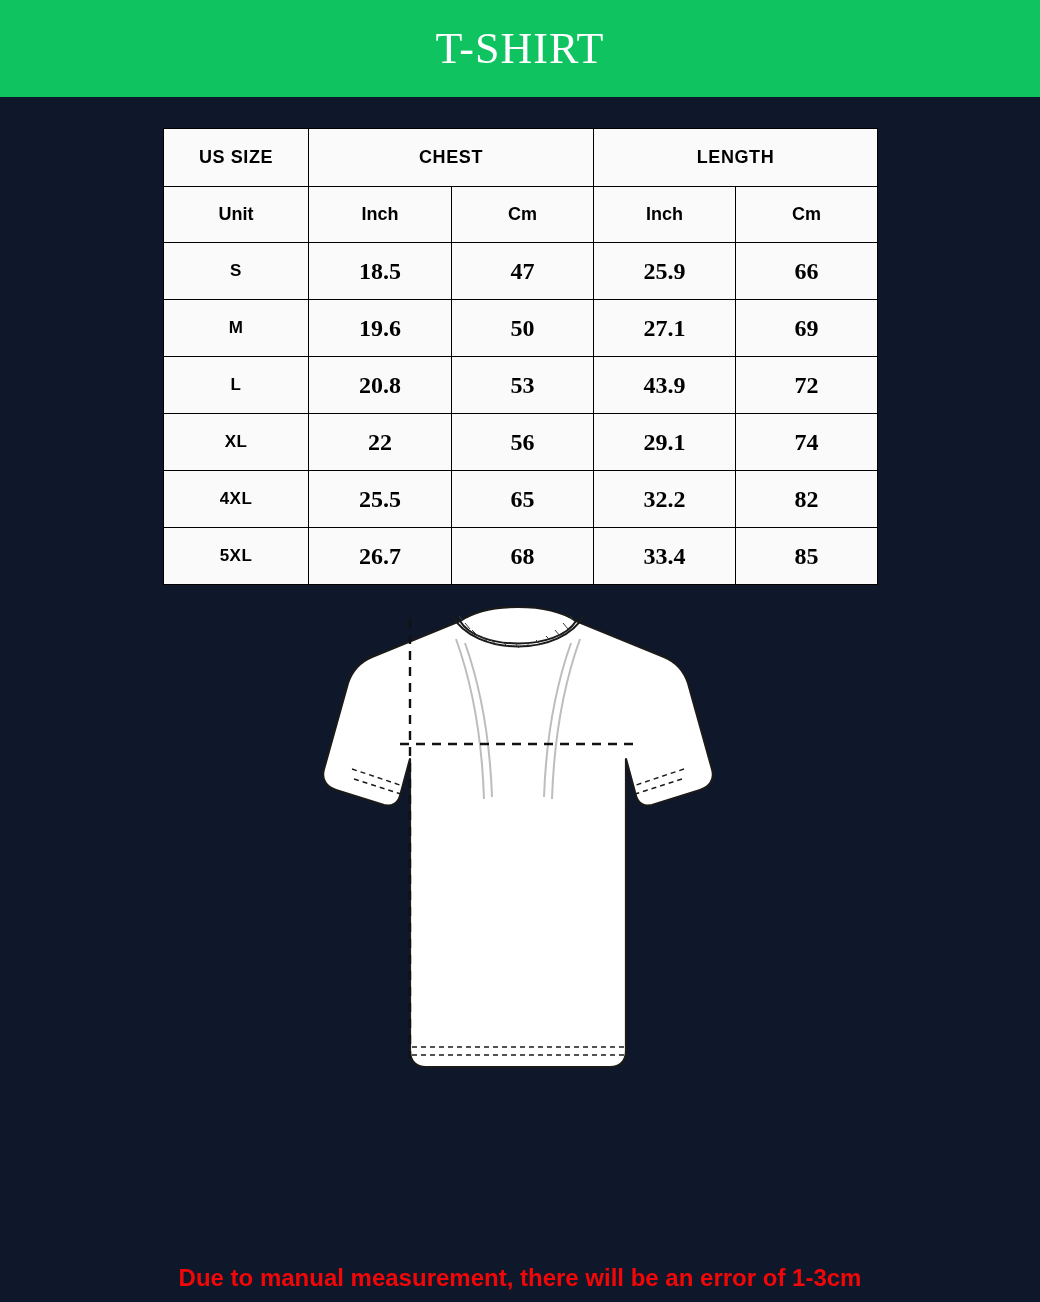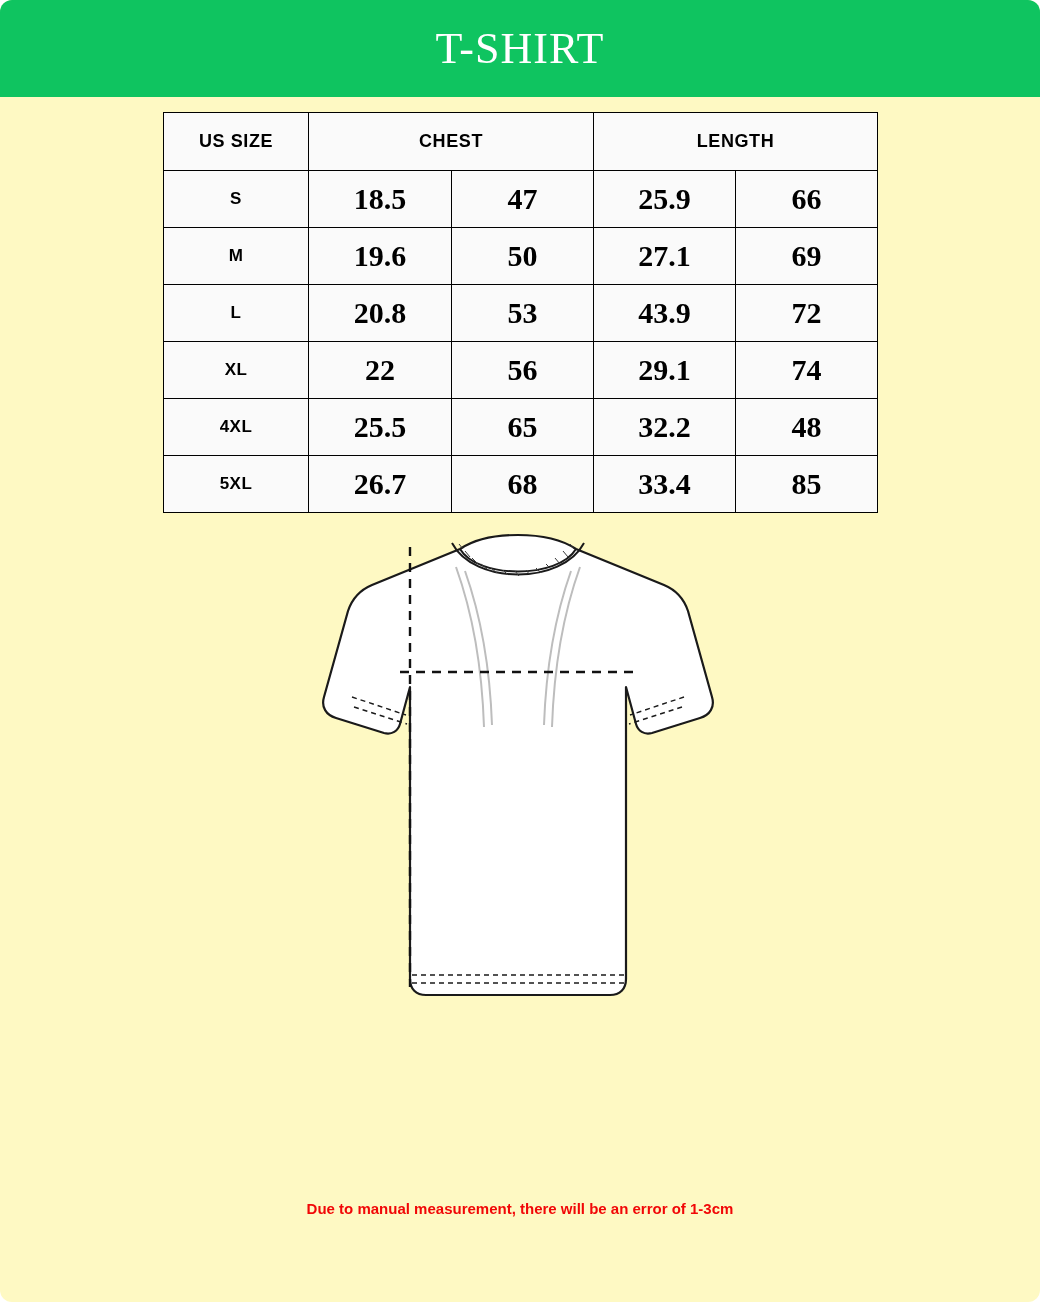--- a/index.html
+++ b/index.html
@@ -6,22 +6,21 @@
   html, body {
     margin: 0; padding: 0;
     width: 1040px; height: 1302px;
     background: #ffffff;
     font-family: "Liberation Sans", sans-serif;
   }
   .page {
     position: relative;
     width: 1040px; height: 1302px;
     overflow: hidden;
-    background: #fef9c3;
-    border-radius: 12px;
+    background: #0f172a;
   }
 
   
   .header {
     width: 1040px;
     height: 97px;
     background: #0fc460;
     display: flex;
     align-items: center;
     justify-content: center;
@@ -29,21 +28,21 @@
   .header-title {
     color: #ffffff;
     font-family: "Liberation Serif", serif;
     font-size: 44px;
     letter-spacing: 1px;
     font-weight: 400;
   }
 
   
   .table-wrap {
-    margin: 15px auto 0 auto;
+    margin: 31px auto 0 auto;
     width: 714px;
   }
   table.size-table {
     border-collapse: collapse;
     width: 714px;
     table-layout: fixed;
     background: #fafafa;
   }
   table.size-table td, table.size-table th {
     border: 1.6px solid #000000;
@@ -68,21 +67,21 @@
     height: 57px;
   }
   .size-cell {
     font-size: 17px;
     font-weight: bold;
     font-family: "Liberation Sans", sans-serif;
     letter-spacing: 0.5px;
   }
   .num-cell {
     font-family: "Liberation Serif", serif;
-    font-size: 30px;
+    font-size: 24px;
     font-weight: bold;
   }
   col.c-size { width: 145px; }
   col.c-a { width: 143px; }
   col.c-b { width: 142px; }
   col.c-c { width: 142px; }
   col.c-d { width: 142px; }
 
   
   .diagram {
@@ -90,24 +89,24 @@
     width: 1040px;
     height: 510px;
     margin-top: 14px;
   }
   .diagram svg { display: block; margin: 0 auto; }
 
   
   .footer-note {
     position: absolute;
     left: 0; right: 0;
-    top: 1200px;
+    top: 1264px;
     text-align: center;
     color: #f10707;
-    font-size: 15px;
+    font-size: 24px;
     font-weight: bold;
     font-family: "Liberation Sans", sans-serif;
   }
 </style>
 </head>
 <body>
 
 <div class="page">
 
   <div class="header">
@@ -122,20 +121,27 @@
           <col class="c-b">
           <col class="c-c">
           <col class="c-d">
       </colgroup>
       <tbody>
         <tr class="hdr-row">
           <td>US SIZE</td>
           <td colspan="2">CHEST</td>
           <td colspan="2">LENGTH</td>
         </tr>
+        <tr class="unit-row">
+          <td>Unit</td>
+          <td>Inch</td>
+          <td>Cm</td>
+          <td>Inch</td>
+          <td>Cm</td>
+        </tr>
 
         <tr class="data-row">
           <td class="size-cell">S</td>
           <td class="num-cell">18.5</td>
           <td class="num-cell">47</td>
           <td class="num-cell">25.9</td>
           <td class="num-cell">66</td>
         </tr>
         <tr class="data-row">
           <td class="size-cell">M</td>
@@ -156,21 +162,21 @@
           <td class="num-cell">22</td>
           <td class="num-cell">56</td>
           <td class="num-cell">29.1</td>
           <td class="num-cell">74</td>
         </tr>
         <tr class="data-row">
           <td class="size-cell">4XL</td>
           <td class="num-cell">25.5</td>
           <td class="num-cell">65</td>
           <td class="num-cell">32.2</td>
-          <td class="num-cell">48</td>
+          <td class="num-cell">82</td>
         </tr>
         <tr class="data-row">
           <td class="size-cell">5XL</td>
           <td class="num-cell">26.7</td>
           <td class="num-cell">68</td>
           <td class="num-cell">33.4</td>
           <td class="num-cell">85</td>
         </tr>
       </tbody>
     </table>

